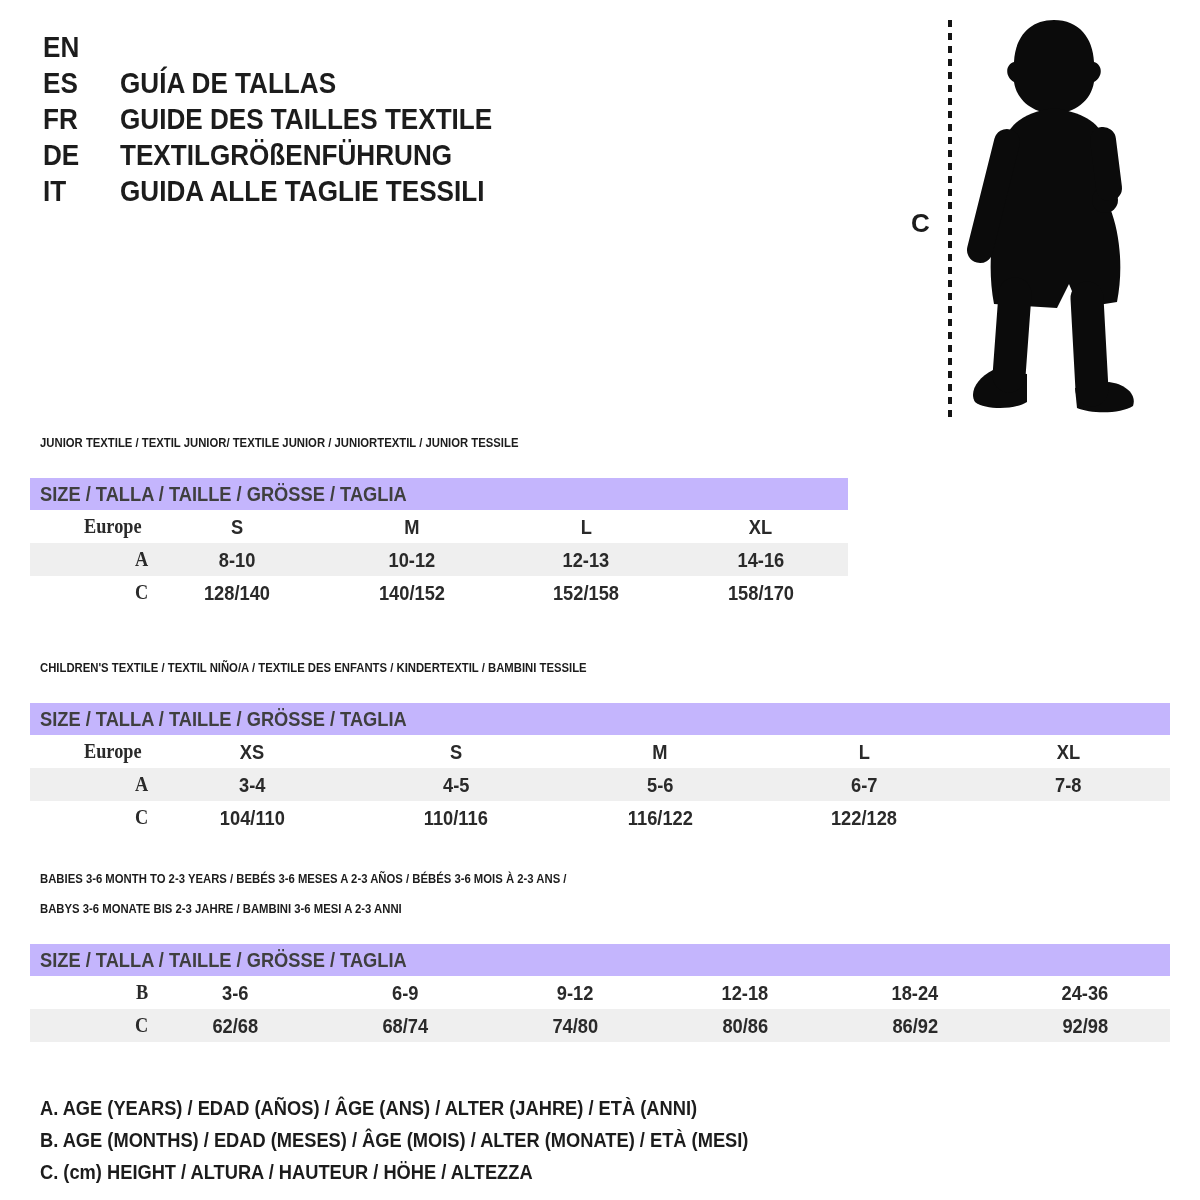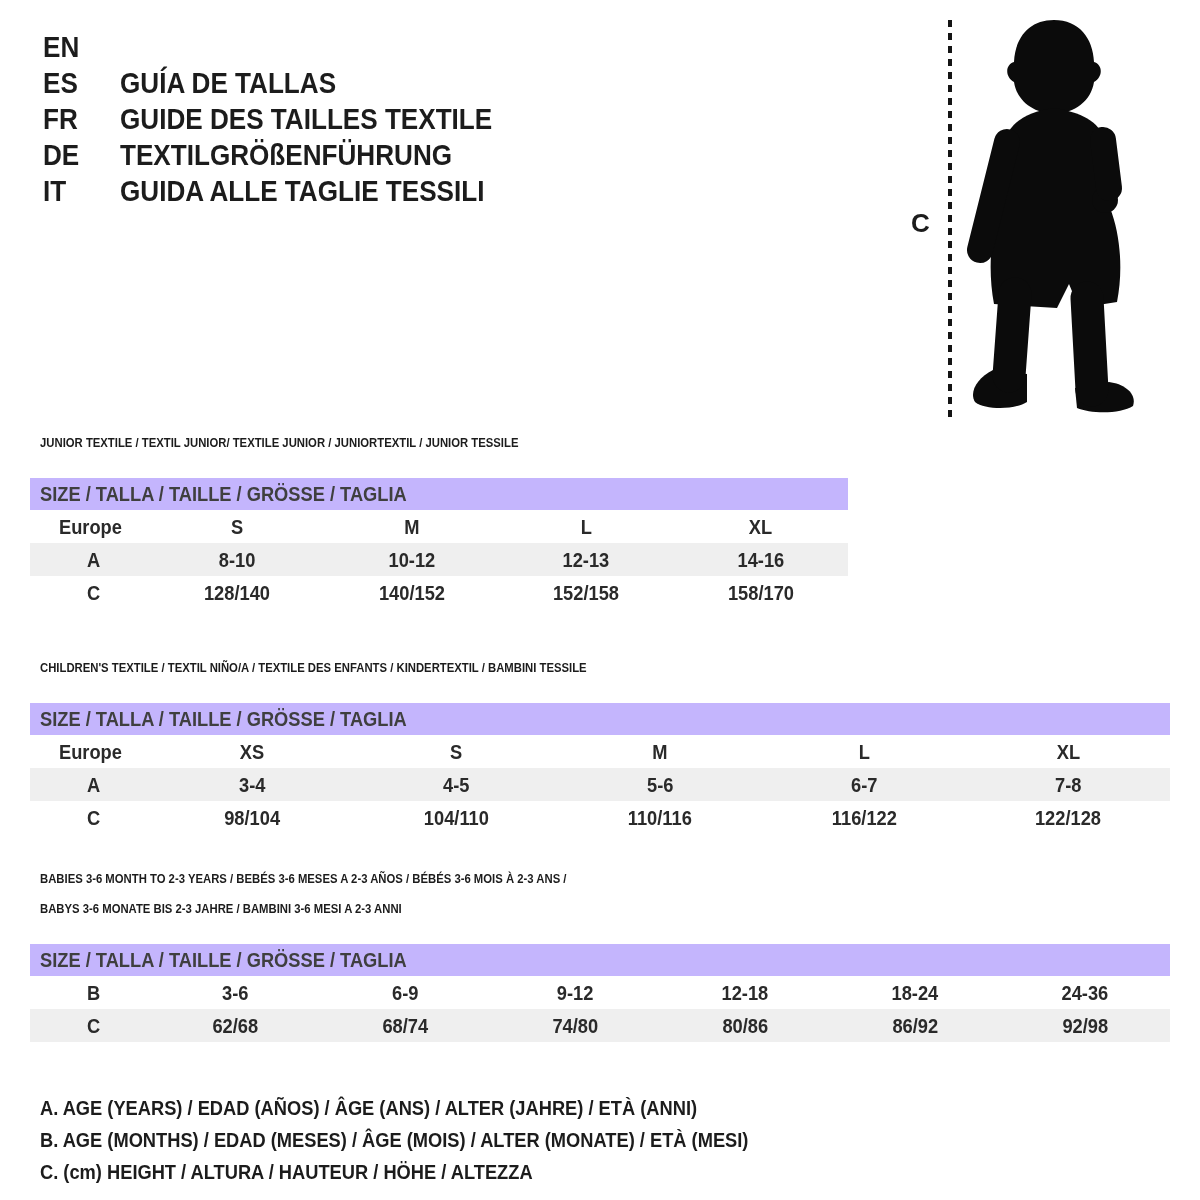--- a/index.html
+++ b/index.html
@@ -33,21 +33,21 @@
   .sec-babies{margin-top:30px;}
   .ttable{width:100%;}
   .ttable.w-junior{width:818px;}
   .thead{
     background:#c4b5fd;color:#3f3f3f;height:32px;line-height:32px;
     font-size:21px;font-weight:700;padding-left:10px;box-sizing:border-box;
   }
   .trow{display:grid;height:33px;line-height:33px;font-size:21px;font-weight:700;color:#2a2a2a;}
   .trow.shaded{background:#efefef;}
   .tcell{text-align:center;overflow:visible;}
-  .tcell.tlabel{text-align:center;padding-left:10px;}
+  .tcell.tlabel{text-align:right;padding-left:10px;font-family:Liberation Serif, serif;}
 
   
   .legend{margin:50px 0 0 10px;}
   .legend-line{line-height:32px;font-size:21px;font-weight:700;}
 </style>
 </head>
 <body>
 
 <div class="page">
 
@@ -155,21 +155,20 @@
           <div class="trow shaded" style="grid-template-columns: 120px repeat(5, 1fr);">
             <div class="tcell tlabel"><span class="txt left">A</span></div>
             <div class="tcell"><span class="txt">3-4</span></div>
             <div class="tcell"><span class="txt">4-5</span></div>
             <div class="tcell"><span class="txt">5-6</span></div>
             <div class="tcell"><span class="txt">6-7</span></div>
             <div class="tcell"><span class="txt">7-8</span></div>
           </div>
           <div class="trow" style="grid-template-columns: 120px repeat(5, 1fr);">
             <div class="tcell tlabel"><span class="txt left">C</span></div>
-            <div class="tcell"><span class="txt">98/104</span></div>
             <div class="tcell"><span class="txt">104/110</span></div>
             <div class="tcell"><span class="txt">110/116</span></div>
             <div class="tcell"><span class="txt">116/122</span></div>
             <div class="tcell"><span class="txt">122/128</span></div>
           </div>
         </div>
     </section>
 
     <section class="size-section sec-babies">
       <h2 class="section-title">

